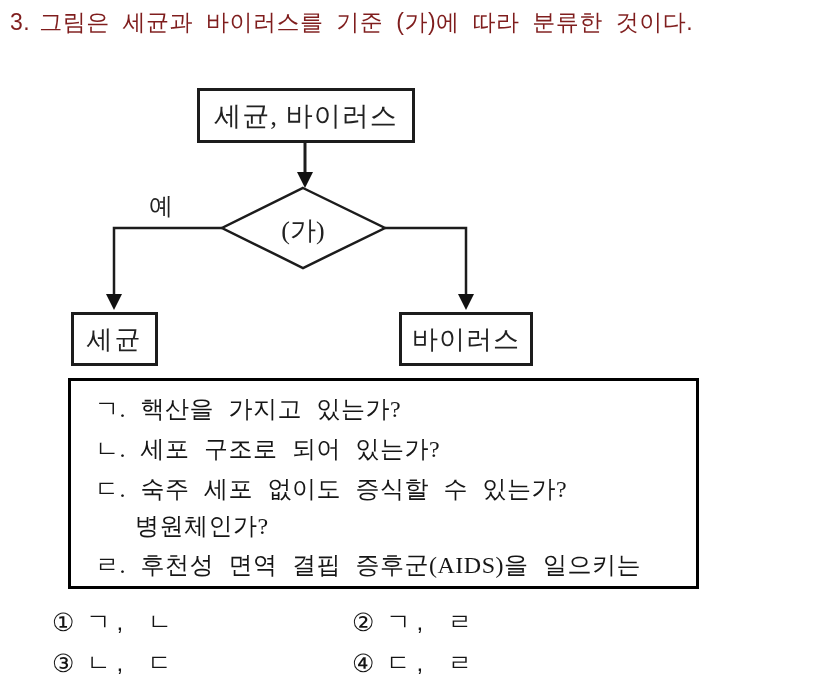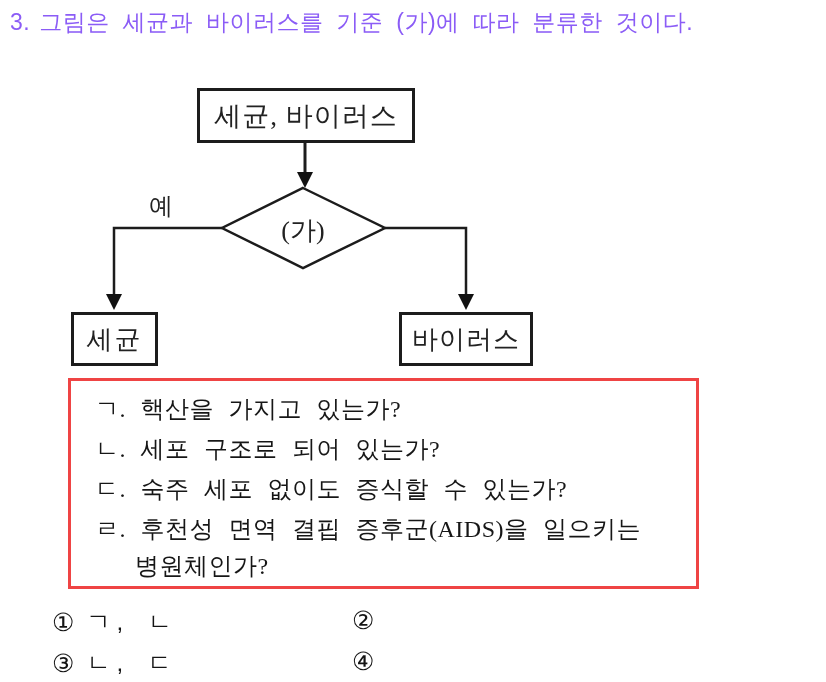--- a/index.html
+++ b/index.html
@@ -9,21 +9,21 @@
     width: 826px;
     height: 682px;
     background: #ffffff;
     color: #0d0d0d;
     font-family: "Liberation Sans", sans-serif;
     overflow: hidden;
   }
 
   
   .q-line { position: absolute; font-size: 23px; line-height: 24px;
-            word-spacing: 6px; letter-spacing: 0.5px; white-space: nowrap; color: #8b5cf6; }
+            word-spacing: 6px; letter-spacing: 0.5px; white-space: nowrap; color: #7f1d1d; }
   .q-line1 { left: 10px; top: 10px; }
   .q-line1 .q-num { margin-right: 9px; }
   .q-line2 { left: 37px; top: 43px; }
 
   
   .flowchart { position: absolute; left: 0; top: 80px; width: 826px; height: 300px; }
   .fc-svg { position: absolute; left: 0; top: 0; }
   .fc-box {
     position: absolute;
     border: 3px solid #1c1c1c;
@@ -46,21 +46,21 @@
     position: absolute; left: 253px; top: 133px; width: 100px;
     text-align: center;
     font-family: "Liberation Serif", serif;
     font-size: 26px; color: #222222;
   }
 
   
   .choices-box {
     position: absolute; left: 68px; top: 378px;
     width: 631px; height: 211px;
-    border: 3px solid #ef4444;
+    border: 3px solid #000000;
     background: #ffffff;
     padding: 8px 10px 0 24px;
     font-family: "Liberation Serif", serif;
     font-size: 24px; color: #161616;
   }
   .choice-line { height: 40px; line-height: 40px; word-spacing: 8px; letter-spacing: 0.5px; white-space: nowrap; }
   .choice-line.wrap { margin-left: 40px; height: 36px; line-height: 34px; }
 
   
   .answer {
@@ -111,32 +111,34 @@
     </div>
     <div class="fc-box fc-right">
       <span>바이러스</span>
     </div>
   </div>
 
   <div class="choices-box">
     <div class="choice-line">ㄱ. 핵산을 가지고 있는가?</div>
     <div class="choice-line">ㄴ. 세포 구조로 되어 있는가?</div>
     <div class="choice-line">ㄷ. 숙주 세포 없이도 증식할 수 있는가?</div>
+    <div class="choice-line wrap">병원체인가?</div>
     <div class="choice-line">ㄹ. 후천성 면역 결핍 증후군(AIDS)을 일으키는</div>
-    <div class="choice-line wrap">병원체인가?</div>
   </div>
 
   <div class="answer ans-1">
     <span class="num">①</span>
     <span class="txt">ㄱ, ㄴ</span>
   </div>
   <div class="answer ans-2">
     <span class="num">②</span>
+    <span class="txt">ㄱ, ㄹ</span>
   </div>
   <div class="answer ans-3">
     <span class="num">③</span>
     <span class="txt">ㄴ, ㄷ</span>
   </div>
   <div class="answer ans-4">
     <span class="num">④</span>
+    <span class="txt">ㄷ, ㄹ</span>
   </div>
 
 </div>
 
 </body></html>

